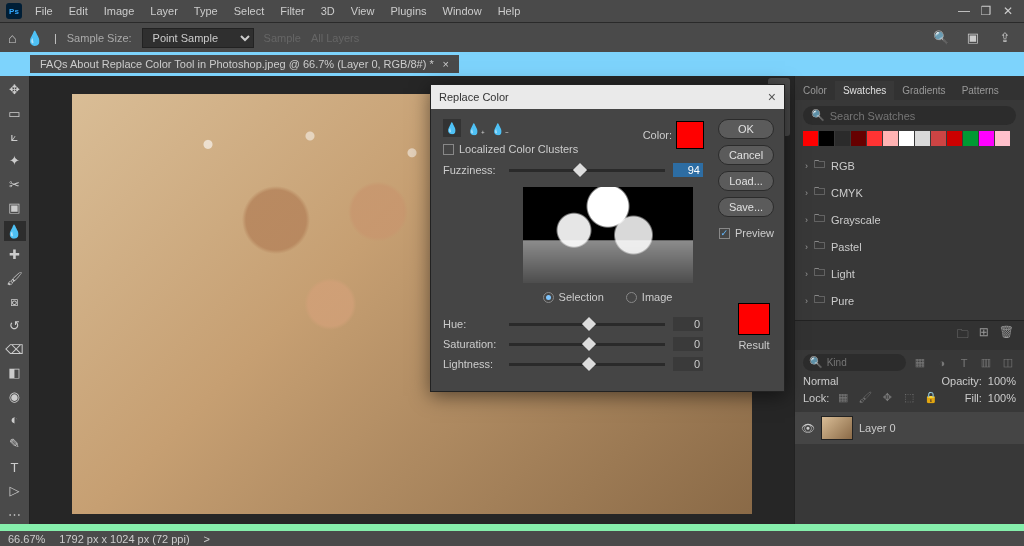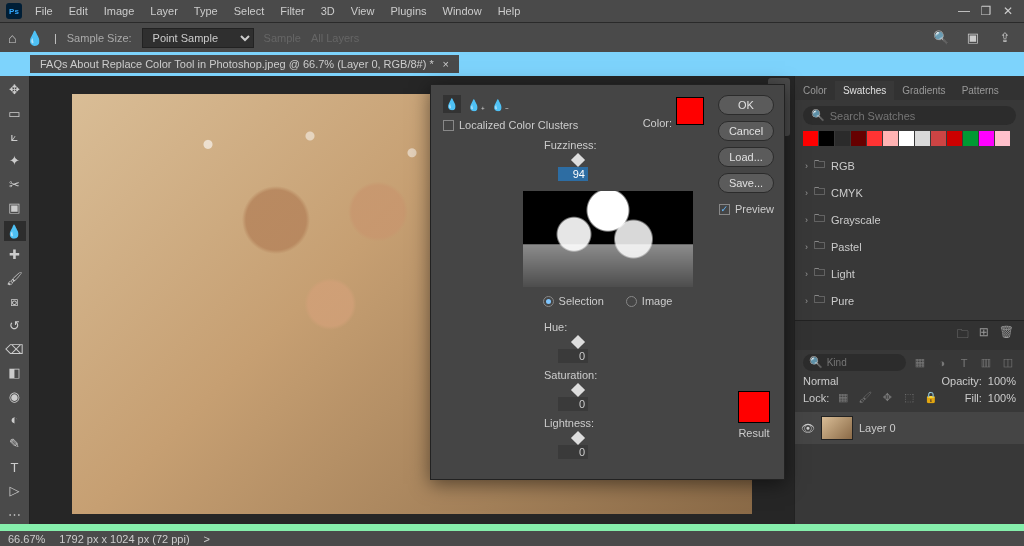--- a/index.html
+++ b/index.html
@@ -80,27 +80,27 @@
 
 .dialog { position: absolute; left: 430px; top: 84px; width: 355px; background: #454545; border: 1px solid #222; box-shadow: 0 4px 18px rgba(0,0,0,0.5); z-index: 50; }
 .dialog .titlebar { background: #eaeaea; color: #333; display: flex; align-items: center; justify-content: space-between; padding: 4px 8px; font-size: 12px; }
 .dialog .titlebar span:first-child { color:#333; }
 .dialog .dclose { cursor: pointer; font-size: 14px; color: #555; }
 .dialog .dbody { padding: 10px 12px 14px; position: relative; }
 .dialog .eyedrops { display: flex; gap: 6px; margin-bottom: 6px; }
 .dialog .eyedrops .ed { width: 18px; height: 18px; display:flex; align-items:center; justify-content:center; cursor:pointer; }
 .dialog .eyedrops .ed.sel { background:#333; }
 .dialog .colorswatch { position:absolute; right: 80px; top: 12px; width: 28px; height: 28px; background: #f00; border:1px solid #000; cursor:pointer; }
-.dialog .colorlbl { position:absolute; right: 112px; top: 20px; margin-top: 12px; }
+.dialog .colorlbl { position:absolute; right: 112px; top: 20px; }
 .dialog .buttons { position:absolute; right: 10px; top: 10px; display:flex; flex-direction:column; gap:6px; }
 .dialog .buttons button { background:#5b5b5b; border:1px solid #2b2b2b; border-radius:11px; color:#e0e0e0; padding:3px 0; cursor:pointer; font-size:11px; width:56px; }
 .dialog .buttons button.ok { background:#5b5b5b; }
 .dialog .chk { display:flex; align-items:center; gap:5px; margin: 4px 0 8px; }
 .dialog .chk .box { width:11px; height:11px; border:1px solid #888; display:flex; align-items:center; justify-content:center; font-size:9px; color:#6bf; cursor:pointer; }
-.dialog .sliderrow { display:flex; align-items:center; gap:8px; margin:6px 0; width: 260px; flex-direction: column; }
+.dialog .sliderrow { display:flex; align-items:center; gap:8px; margin:6px 0; width: 260px; }
 .dialog .sliderrow .lbl { width:58px; }
 .dialog .sliderrow .track { flex:1; height:3px; background:#2a2a2a; position:relative; }
 .dialog .sliderrow .thumb2 { position:absolute; top:-4px; width:10px; height:10px; background:#ddd; transform: rotate(45deg); cursor:pointer; }
 .dialog .sliderrow .val { width:30px; text-align:right; background:#3a3a3a; padding:1px 3px; }
 .dialog .sliderrow .val.sel { background:#2d6da3; color:#fff; }
 .dialog .preview { width:170px; height:96px; margin: 10px auto 8px; background:#000; position:relative; overflow:hidden; }
 .dialog .preview::before { content:""; position:absolute; inset:0; background:
   radial-gradient(circle at 50% 20%, #fff 20px, transparent 22px),
   radial-gradient(circle at 30% 45%, rgba(255,255,255,0.9) 16px, transparent 18px),
   radial-gradient(circle at 65% 50%, rgba(255,255,255,0.85) 18px, transparent 20px),
@@ -303,20 +303,24 @@
   <span>&gt;</span>
 </div>
 
 <div class="vstrip">
   <div class="vi">≡</div>
   <div class="vi">⬚</div>
   <div class="vi">◧</div>
 </div>
 
 <div class="dialog">
+  <div class="titlebar">
+    <span>Replace Color</span>
+    <span class="dclose">×</span>
+  </div>
   <div class="dbody">
     <div class="eyedrops">
       <div class="ed sel">💧</div>
       <div class="ed">💧₊</div>
       <div class="ed">💧₋</div>
     </div>
     <span class="colorlbl">Color:</span>
     <div class="colorswatch"></div>
     <div class="buttons">
       <button class="ok">OK</button>

